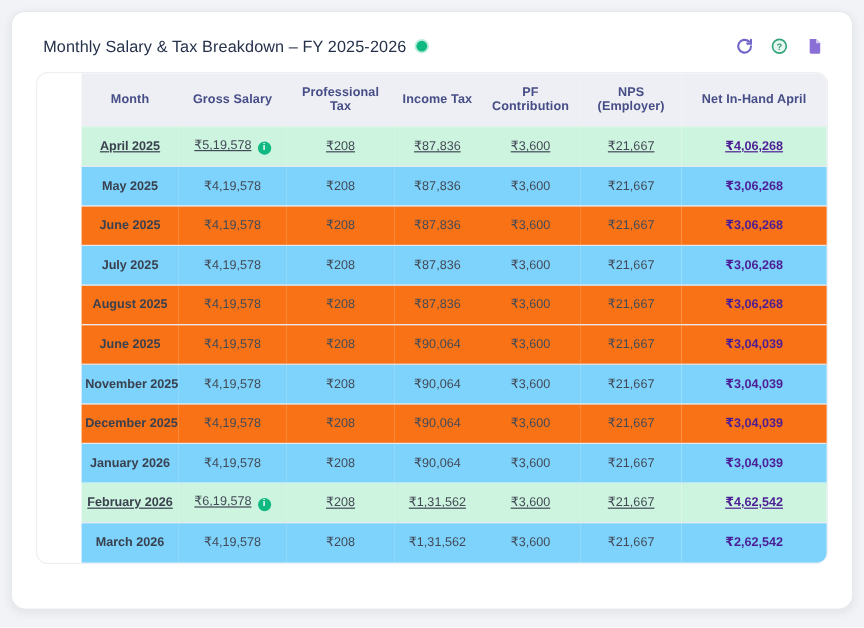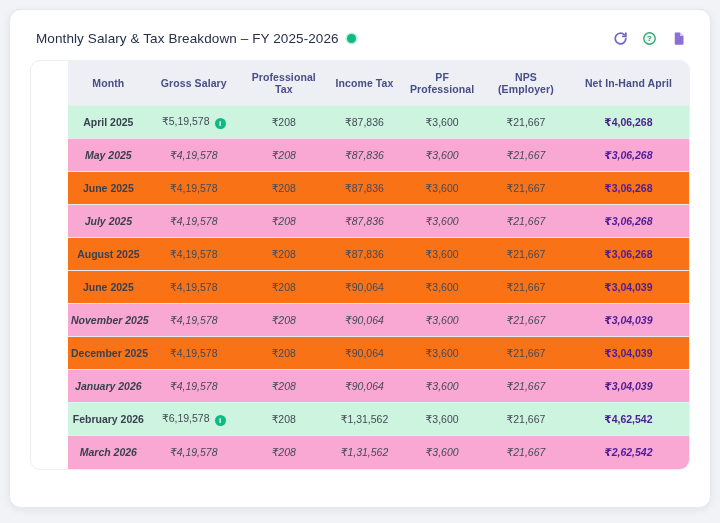--- a/index.html
+++ b/index.html
@@ -76,23 +76,23 @@
   }
   td {
     font-size: 10.5px;
     color: #434a57;
     text-align: center;
     height: 33px;
     padding: 0 3px;
     border-top: 1px solid #e8eaef;
     white-space: nowrap;
   }
-  tr.odd td  { background: #f9a8d4; font-style: italic; }
+  tr.odd td  { background: #7dd3fc; }
   tr.even td { background: #f97316; }
-  tr.hl td   { background: #cdf4de; border-top-color: #dcf6e7; }
+  tr.hl td   { background: #cdf4de; border-top-color: #dcf6e7; text-decoration: underline; }
   td.month { color: #39404e; font-weight: 600; }
   td.net   { color: #4c1d95; font-weight: 700; }
   .up-badge {
     display: inline-flex;
     width: 11px; height: 11px;
     border-radius: 50%;
     background: #10b981;
     color: #ffffff;
     font-size: 8px;
     font-weight: 700;
@@ -145,21 +145,21 @@
           <col class="c-pf">
           <col class="c-nps">
           <col class="c-net">
       </colgroup>
       <thead>
         <tr id="head-row">
             <th>Month</th>
             <th>Gross Salary</th>
             <th>Professional Tax</th>
             <th>Income Tax</th>
-            <th>PF Professional</th>
+            <th>PF Contribution</th>
             <th>NPS (Employer)</th>
             <th>Net In-Hand April</th>
           </tr>
       </thead>
       <tbody id="table-body">
           <tr class="hl">
             <td class="month"><span>April 2025</span></td>
             <td><span>₹5,19,578</span><span class="up-badge">i</span></td>
             <td><span>₹208</span></td>
             <td><span>₹87,836</span></td>

